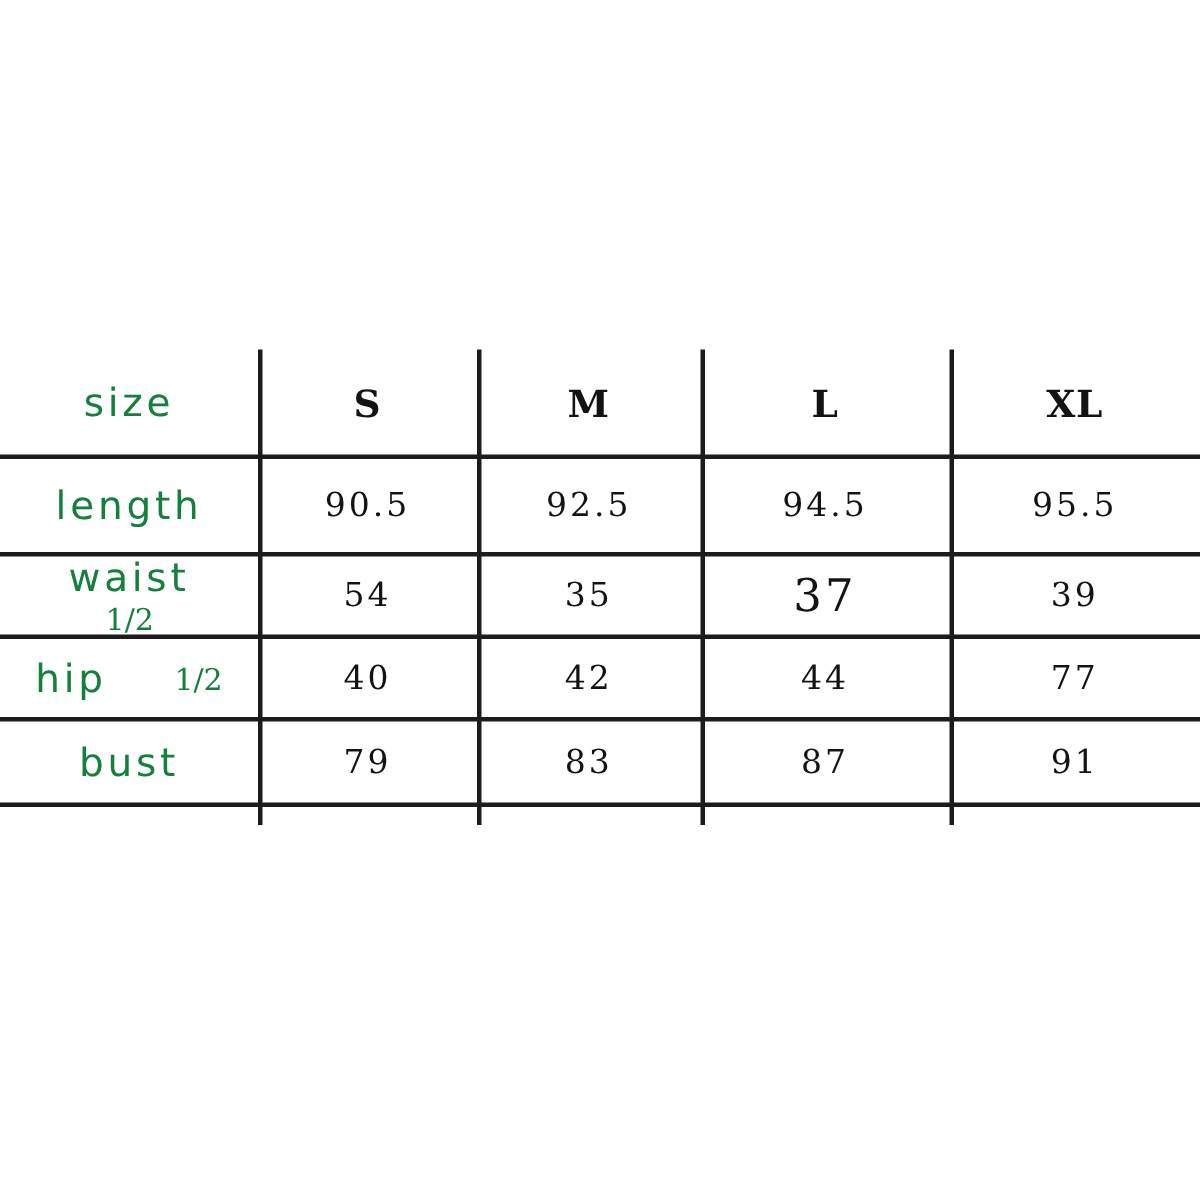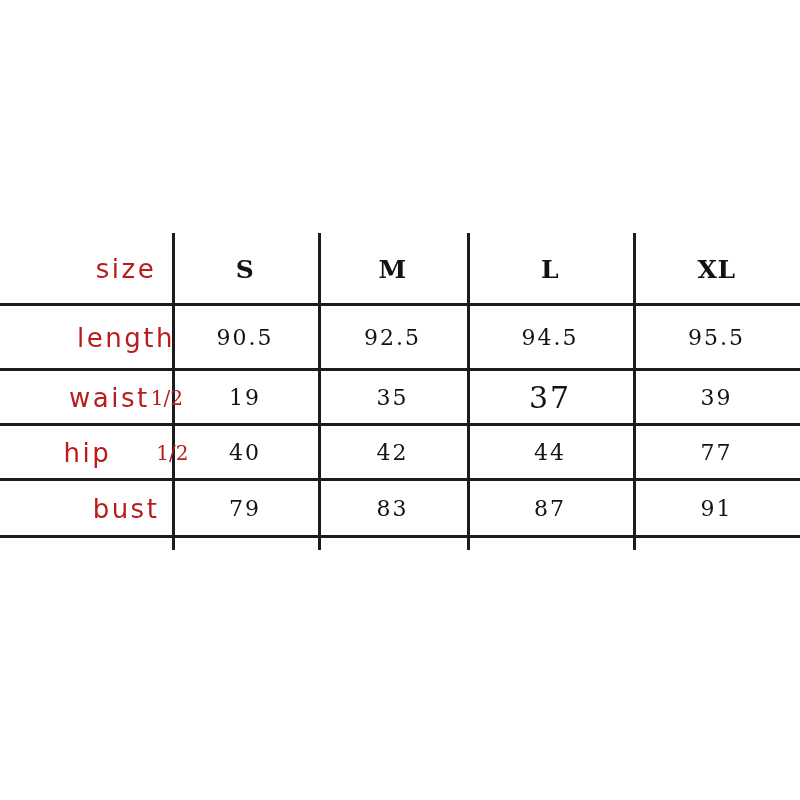--- a/index.html
+++ b/index.html
@@ -51,22 +51,21 @@
   }
 
   
   .rowlabel {
     left: 0;
     width: 172px;
     justify-content: center;
     font-family: "DejaVu Sans", sans-serif;
     font-size: 26px;
     letter-spacing: 2.5px;
-    color: #b91c1c;
-    margin-left: 40px;
+    color: #15803d;
   }
   .rowlabel .frac {
     font-family: "DejaVu Serif", serif;
     font-size: 20px;
     letter-spacing: 0px;
     margin-left: 1px;
   }
 
   
   .c1 { left: 172px;  width: 146px; }
@@ -85,21 +84,21 @@
     font-size: 22px;
     letter-spacing: 2px;
   }
   .num.edited {
     font-size: 30px;
   }
 
   
   .r0 { top: 0px;   height: 72px; }
   .r1 { top: 72px;  height: 65px; }
-  .r2 { top: 137px; height: 55px; }
+  .r2 { top: 137px; height: 55px; flex-direction: column; }
   .r3 { top: 192px; height: 55px; gap: 44px; }
   .r4 { top: 247px; height: 57px; }
 </style>
 </head>
 <body>
 
 <div id="canvas">
 
   <div id="size-table">
 
@@ -144,21 +143,21 @@
     </div>
     <div class="cell c4 r1">
       <span class="num">95.5</span>
     </div>
 
     <div class="cell rowlabel r2">
       <span>waist</span>
         <span class="frac">1/2</span>
     </div>
     <div class="cell c1 r2">
-      <span class="num">19</span>
+      <span class="num">54</span>
     </div>
     <div class="cell c2 r2">
       <span class="num">35</span>
     </div>
     <div class="cell c3 r2">
       <span class="num edited">37</span>
     </div>
     <div class="cell c4 r2">
       <span class="num">39</span>
     </div>

